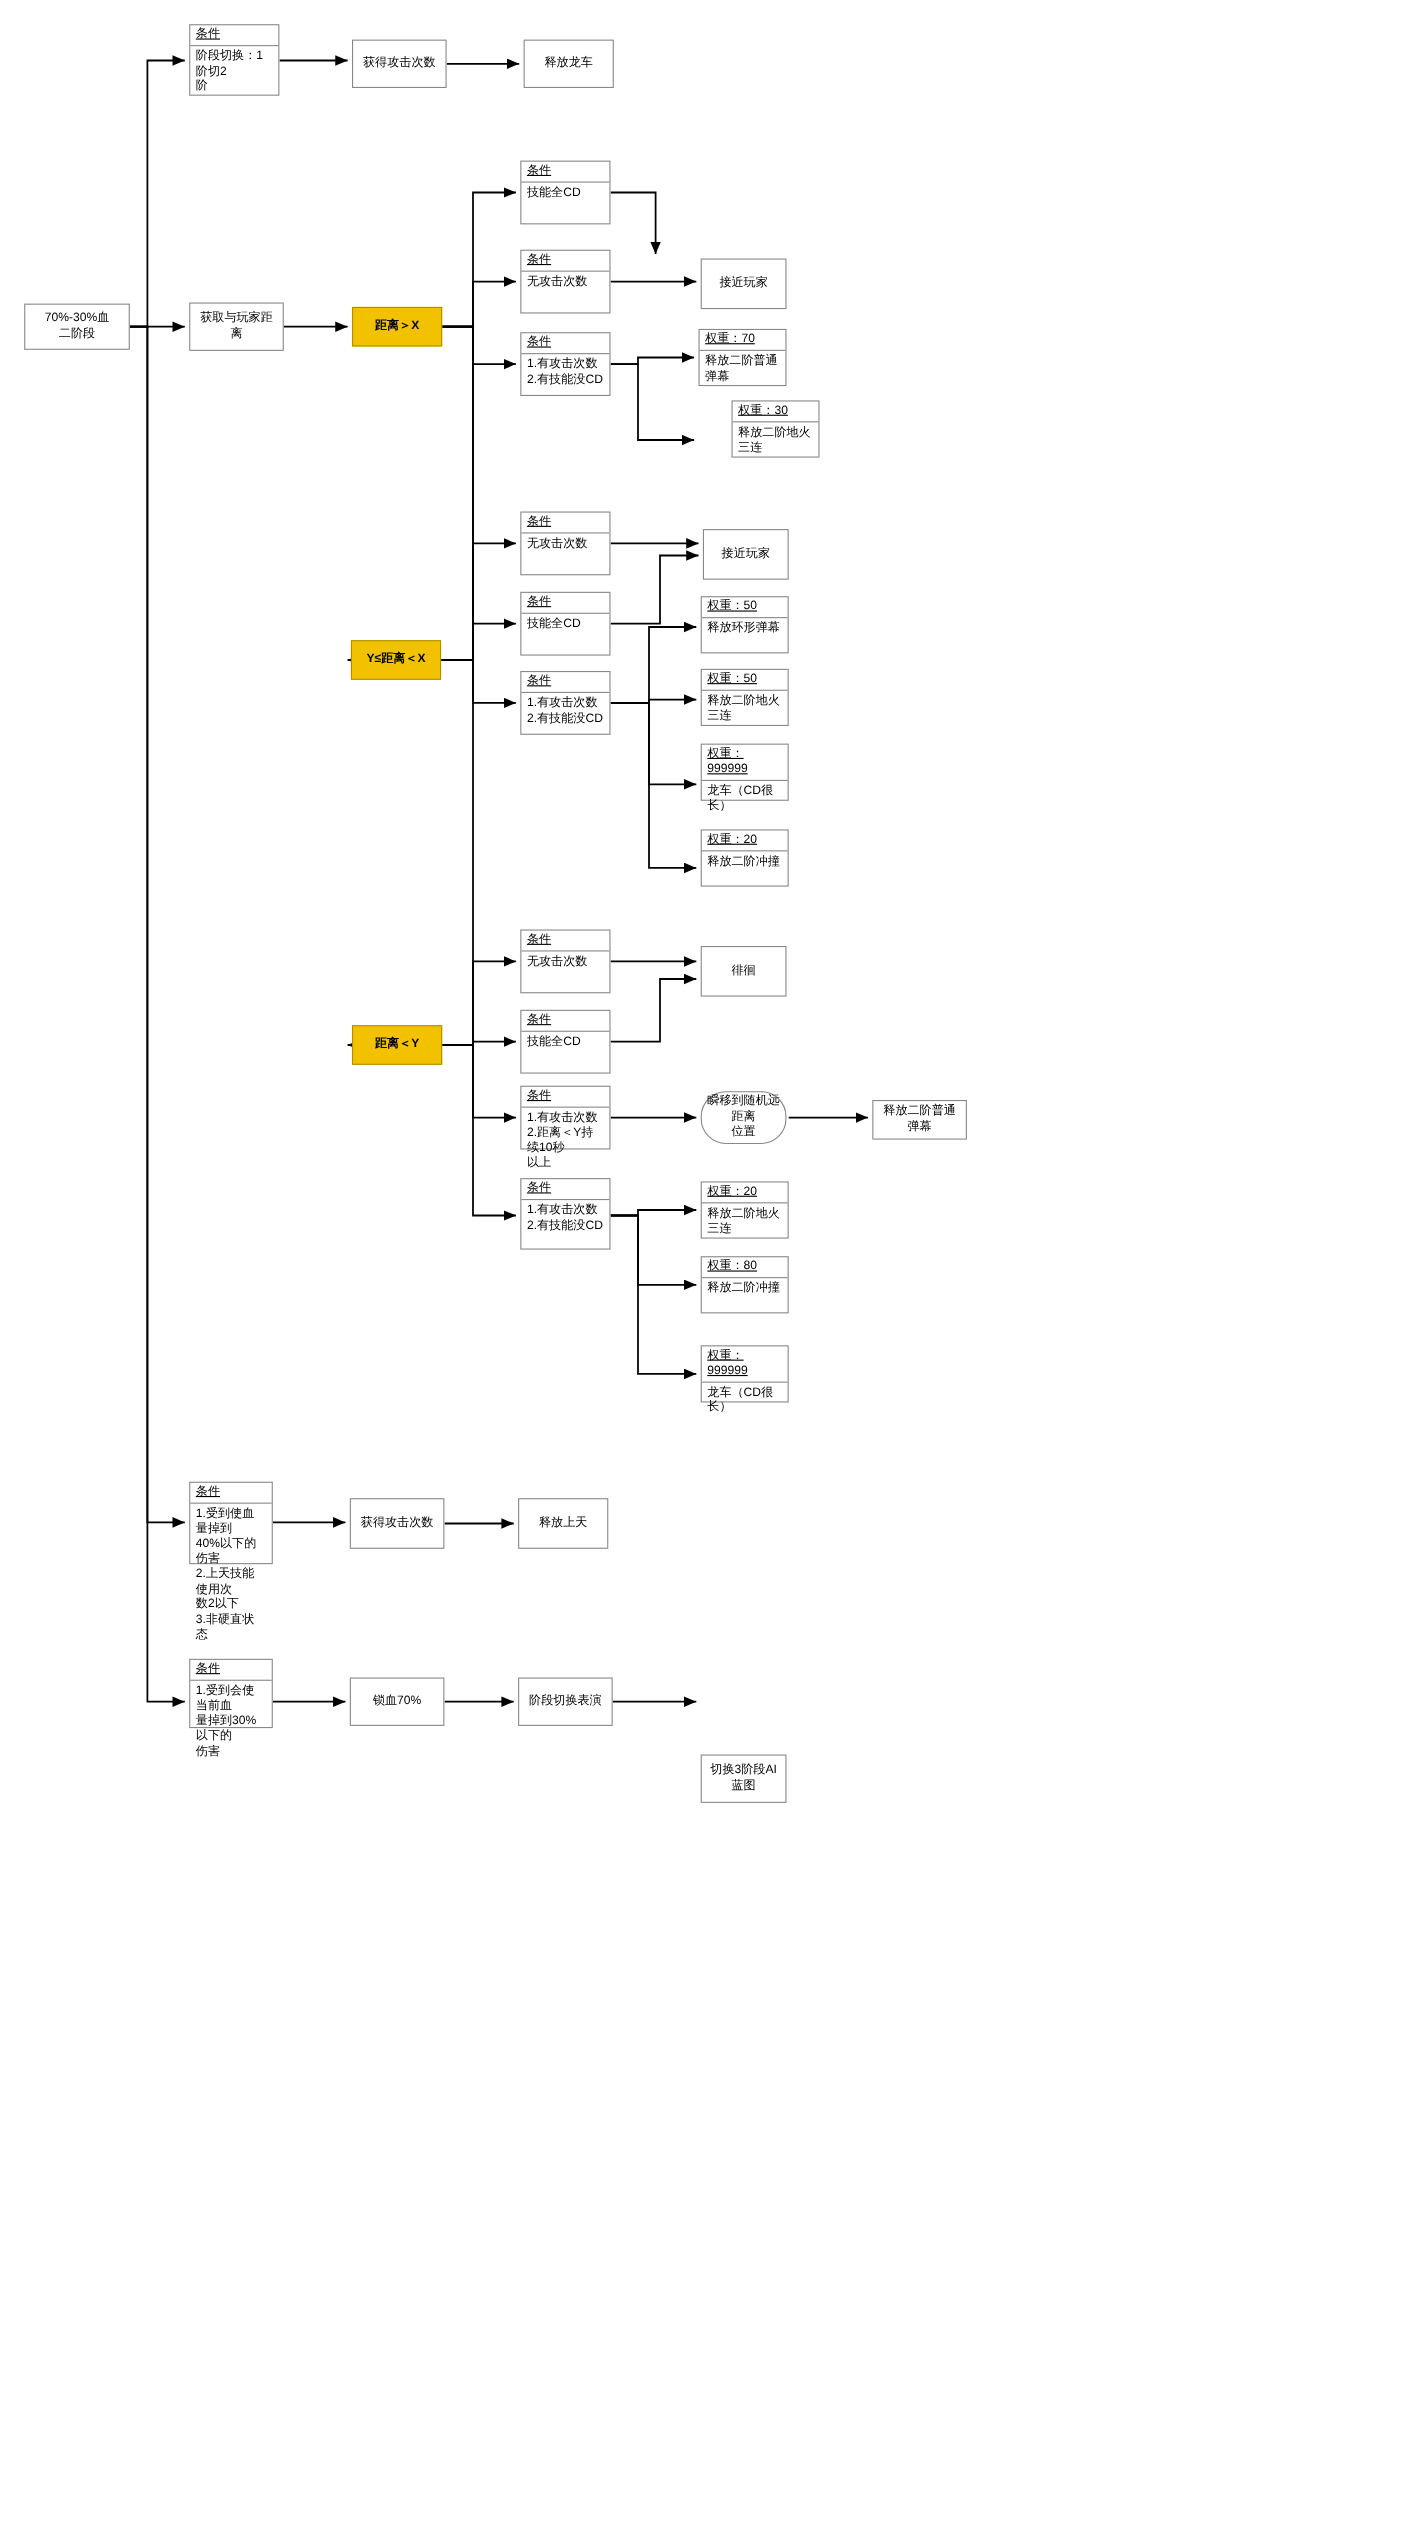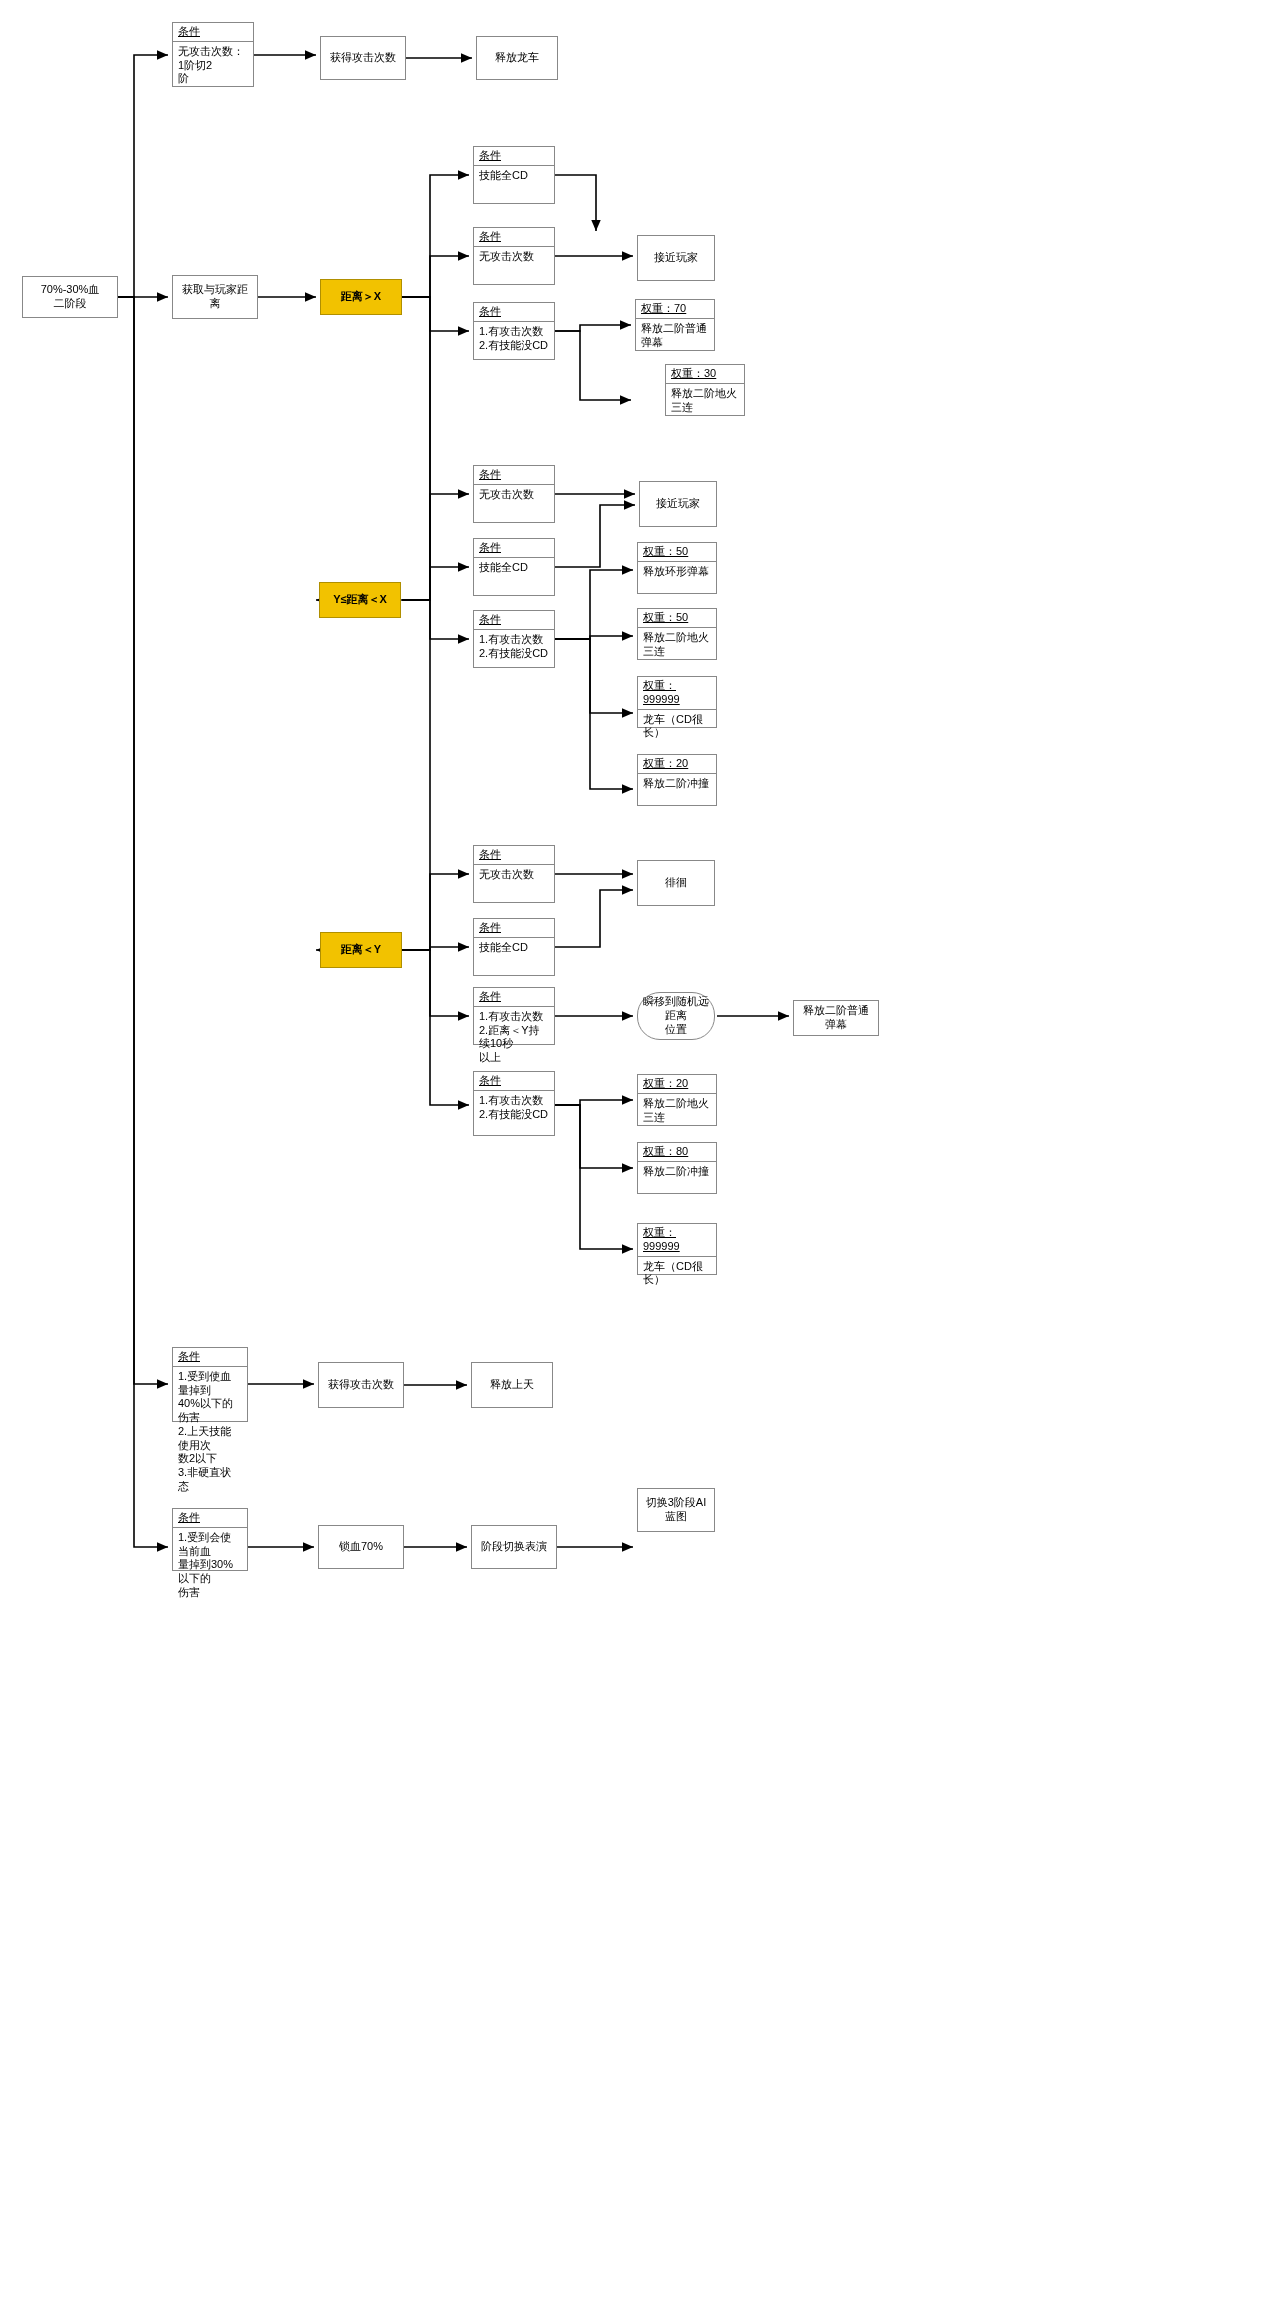--- a/index.html
+++ b/index.html
@@ -76,21 +76,21 @@
       <path d="M404,1547 L467,1547"></path>
       <path d="M557,1547 L633,1547"></path>
     </g>
   </svg>
 <div class="node center" style="left: 22px; top: 276px; width: 96px; height: 42px;">
       <div class="body">70%-30%血
 二阶段</div>
     </div>
     <div class="node hdr" style="left: 172px; top: 22px; width: 82px; height: 65px;">
       <div class="head">条件</div>
-      <div class="body">无攻击次数：1阶切2
+      <div class="body">阶段切换：1阶切2
 阶</div>
     </div>
     <div class="node center" style="left: 320px; top: 36px; width: 86px; height: 44px;">
       <div class="body">获得攻击次数</div>
     </div>
     <div class="node center" style="left: 476px; top: 36px; width: 82px; height: 44px;">
       <div class="body">释放龙车</div>
     </div>
     <div class="node center" style="left: 172px; top: 275px; width: 86px; height: 44px;">
       <div class="body">获取与玩家距离</div>
@@ -220,16 +220,16 @@
       <div class="body">1.受到会使当前血
 量掉到30%以下的
 伤害</div>
     </div>
     <div class="node center" style="left: 318px; top: 1525px; width: 86px; height: 44px;">
       <div class="body">锁血70%</div>
     </div>
     <div class="node center" style="left: 471px; top: 1525px; width: 86px; height: 44px; text-align: center;">
       <div class="body">阶段切换表演</div>
     </div>
-    <div class="node center" style="left: 637px; top: 1488px; width: 78px; height: 44px;">
+    <div class="node center" style="left: 637px; top: 1595px; width: 78px; height: 44px;">
       <div class="body">切换3阶段AI蓝图</div>
     </div>
   </div>
 
 </body></html>

